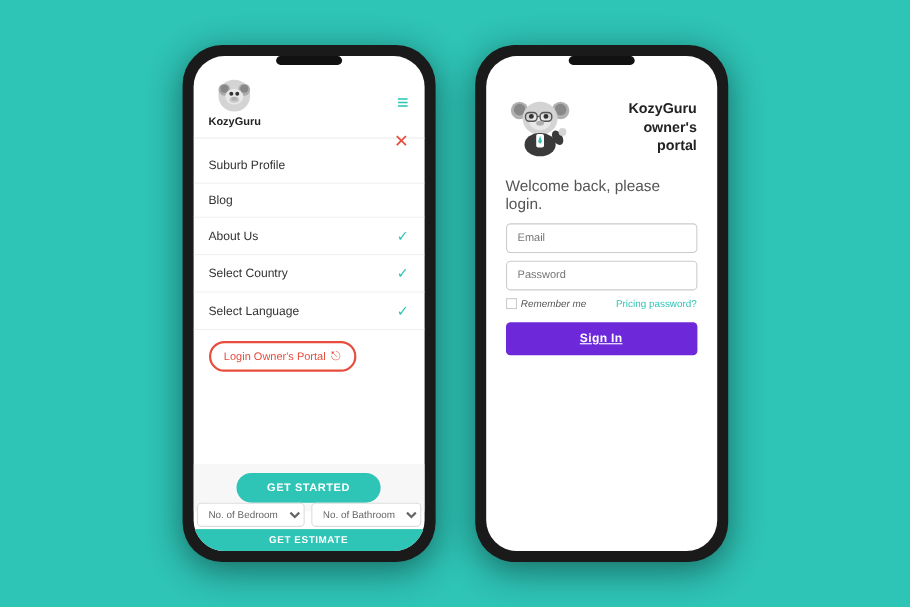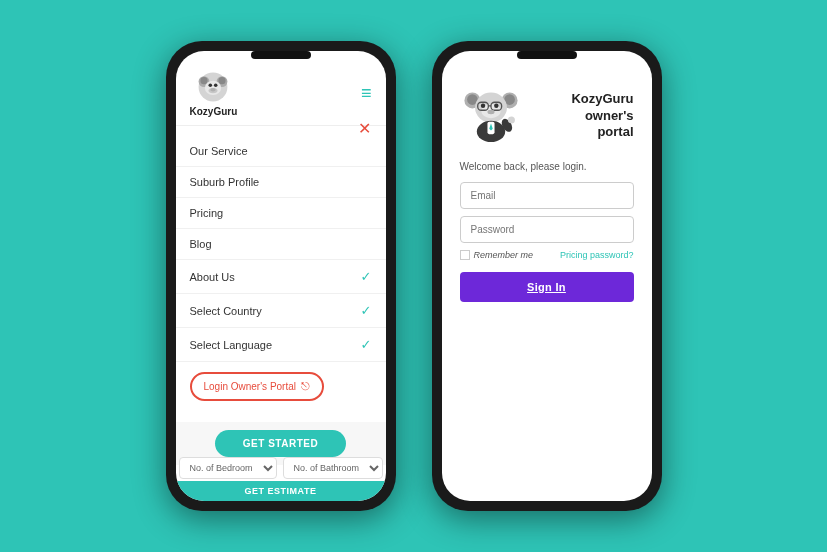--- a/index.html
+++ b/index.html
@@ -197,21 +197,21 @@
     }
     .header-row {
       display: flex;
       align-items: center;
       gap: 10px;
       width: 100%;
       margin-bottom: 10px;
       padding-top: 10px;
     }
     .welcome-text {
-      font-size: 10px;
+      font-size: 14px;
       color: #555;
       margin-bottom: 10px;
       align-self: flex-start;
     }
     .login-input {
       width: 100%;
       border: 1px solid #ccc;
       border-radius: 4px;
       padding: 7px 10px;
       font-size: 10px;
@@ -286,27 +286,21 @@
           </svg>
           <span class="logo-text">KozyGuru</span>
         </div>
         <span class="hamburger-icon">≡</span>
       </div>
 
       <span class="close-btn">✕</span>
 
       <ul class="menu-list">
         <li>
-          <span>Our Service</span>
-        </li>
-        <li>
           <span>Suburb Profile</span>
-        </li>
-        <li>
-          <span>Pricing</span>
         </li>
         <li>
           <span>Blog</span>
         </li>
         <li>
           <span>About Us</span>
           <span class="chevron">✓</span>
         </li>
         <li>
           <span>Select Country</span>

